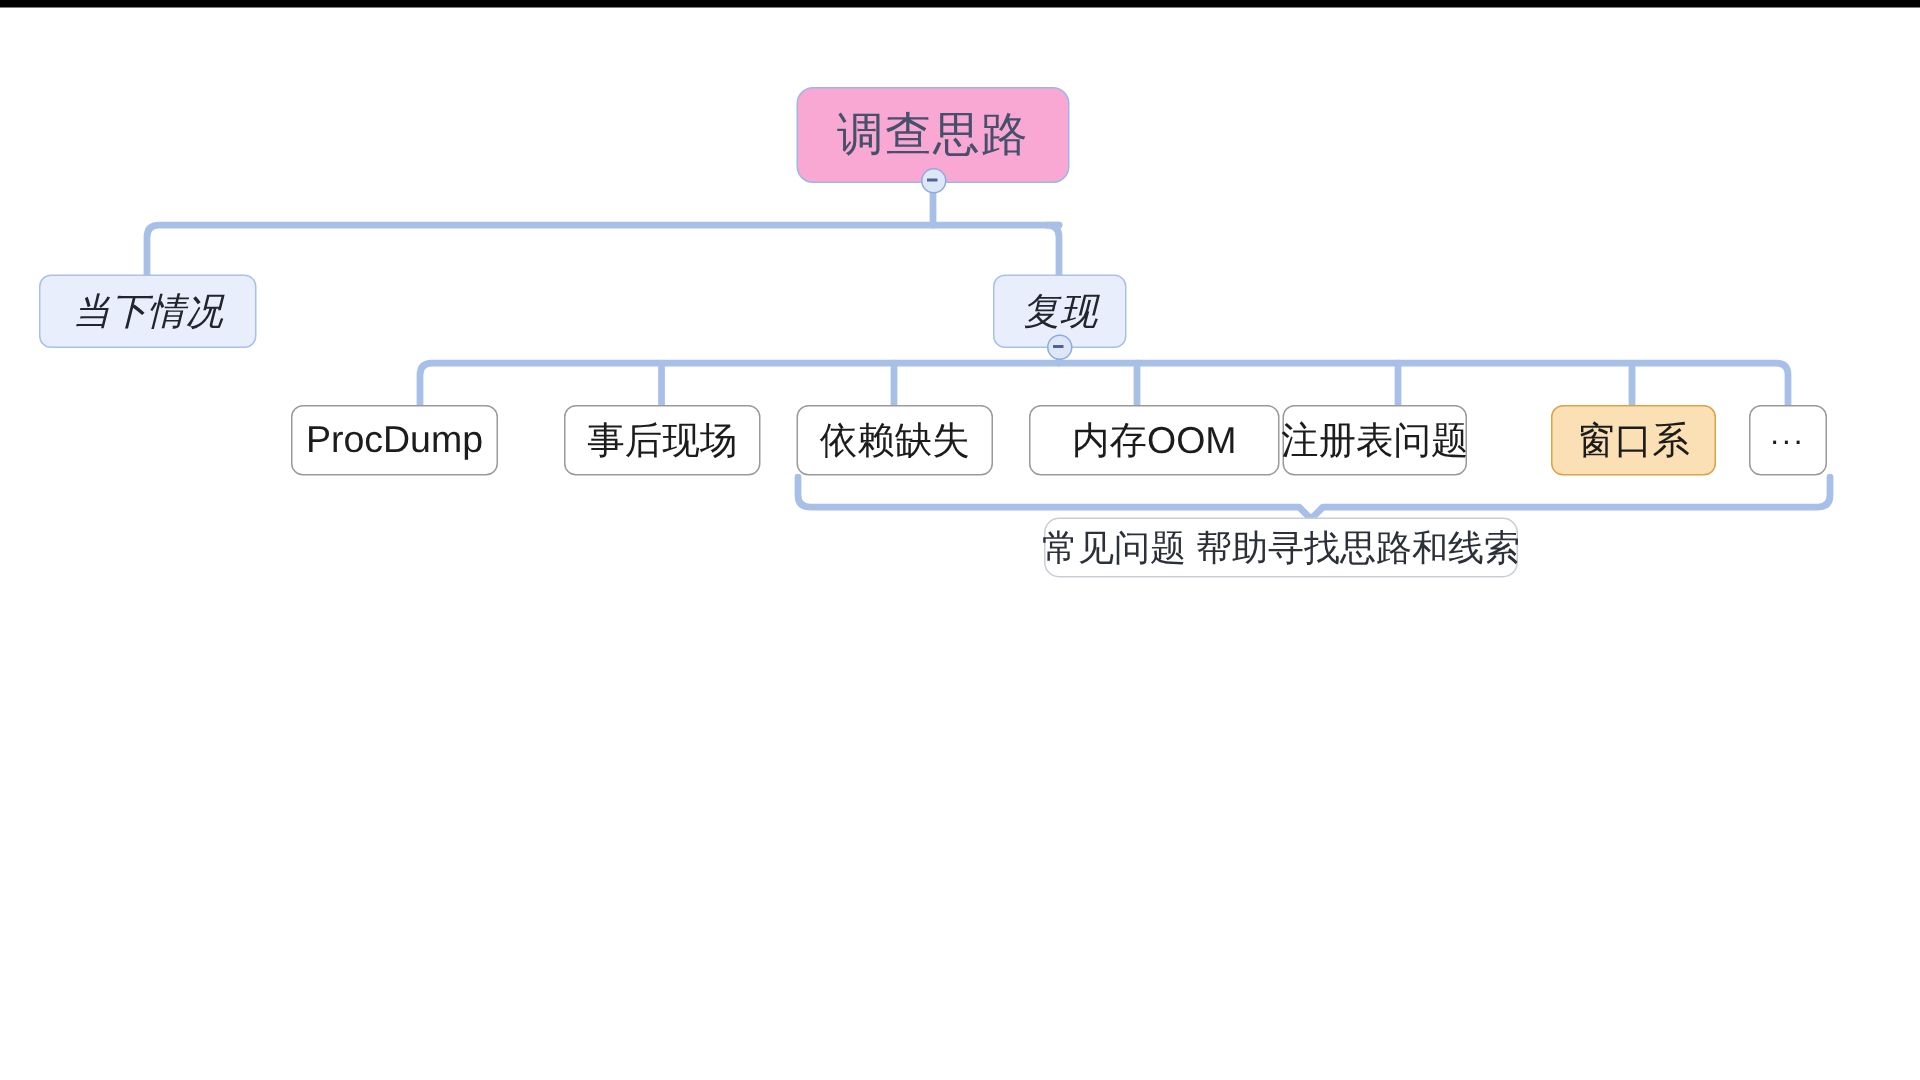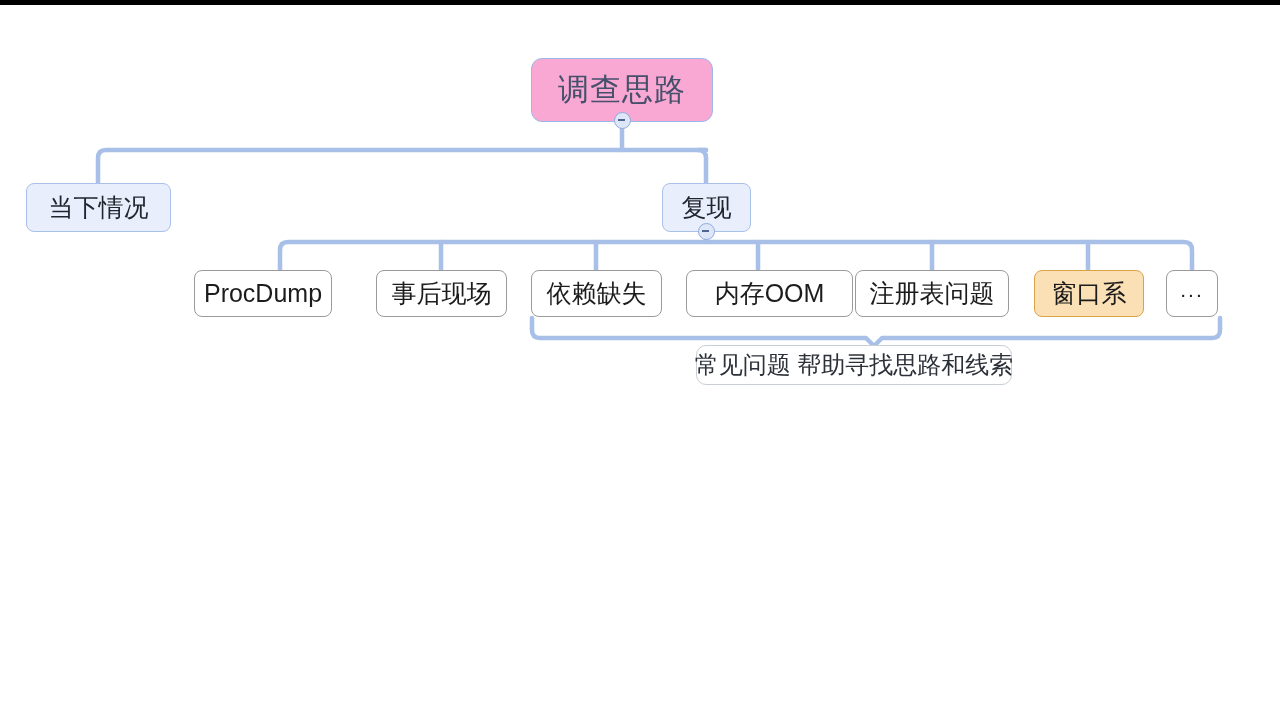--- a/index.html
+++ b/index.html
@@ -54,20 +54,21 @@
     border-radius: 11px;
     color: #46506b;
     font-size: 31px;
     letter-spacing: 1px;
   }
   .node-branch {
     background: #e8eefb;
     border-color: #a9c0e8;
     color: #20252e;
     font-size: 25px;
+    font-style: italic;
   }
   .node-leaf {
     background: #ffffff;
     border-color: #9a9a9a;
     color: #1c1c1c;
     font-size: 25px;
   }
   .node-leaf-highlight {
     background: #fae0b4;
     border-color: #d9a448;
@@ -161,21 +162,21 @@
   </div>
 
   <div class="node node-leaf" style="left:531px; top:270px; width:131px; height:47px;">
     <span>依赖缺失</span>
   </div>
 
   <div class="node node-leaf" style="left:686px; top:270px; width:167px; height:47px;">
     <span>内存OOM</span>
   </div>
 
-  <div class="node node-leaf" style="left:855px; top:270px; width:154px; height:47px;">
+  <div class="node node-leaf" style="left:855px; top:270px; width:123px; height:47px;">
     <span>注册表问题</span>
   </div>
 
   <div class="node node-leaf-highlight" style="left:1034px; top:270px; width:110px; height:47px;">
     <span>窗口系</span>
   </div>
 
   <div class="node node-dots" style="left:1166px; top:270px; width:52px; height:47px;">
     <span>...</span>
   </div>

